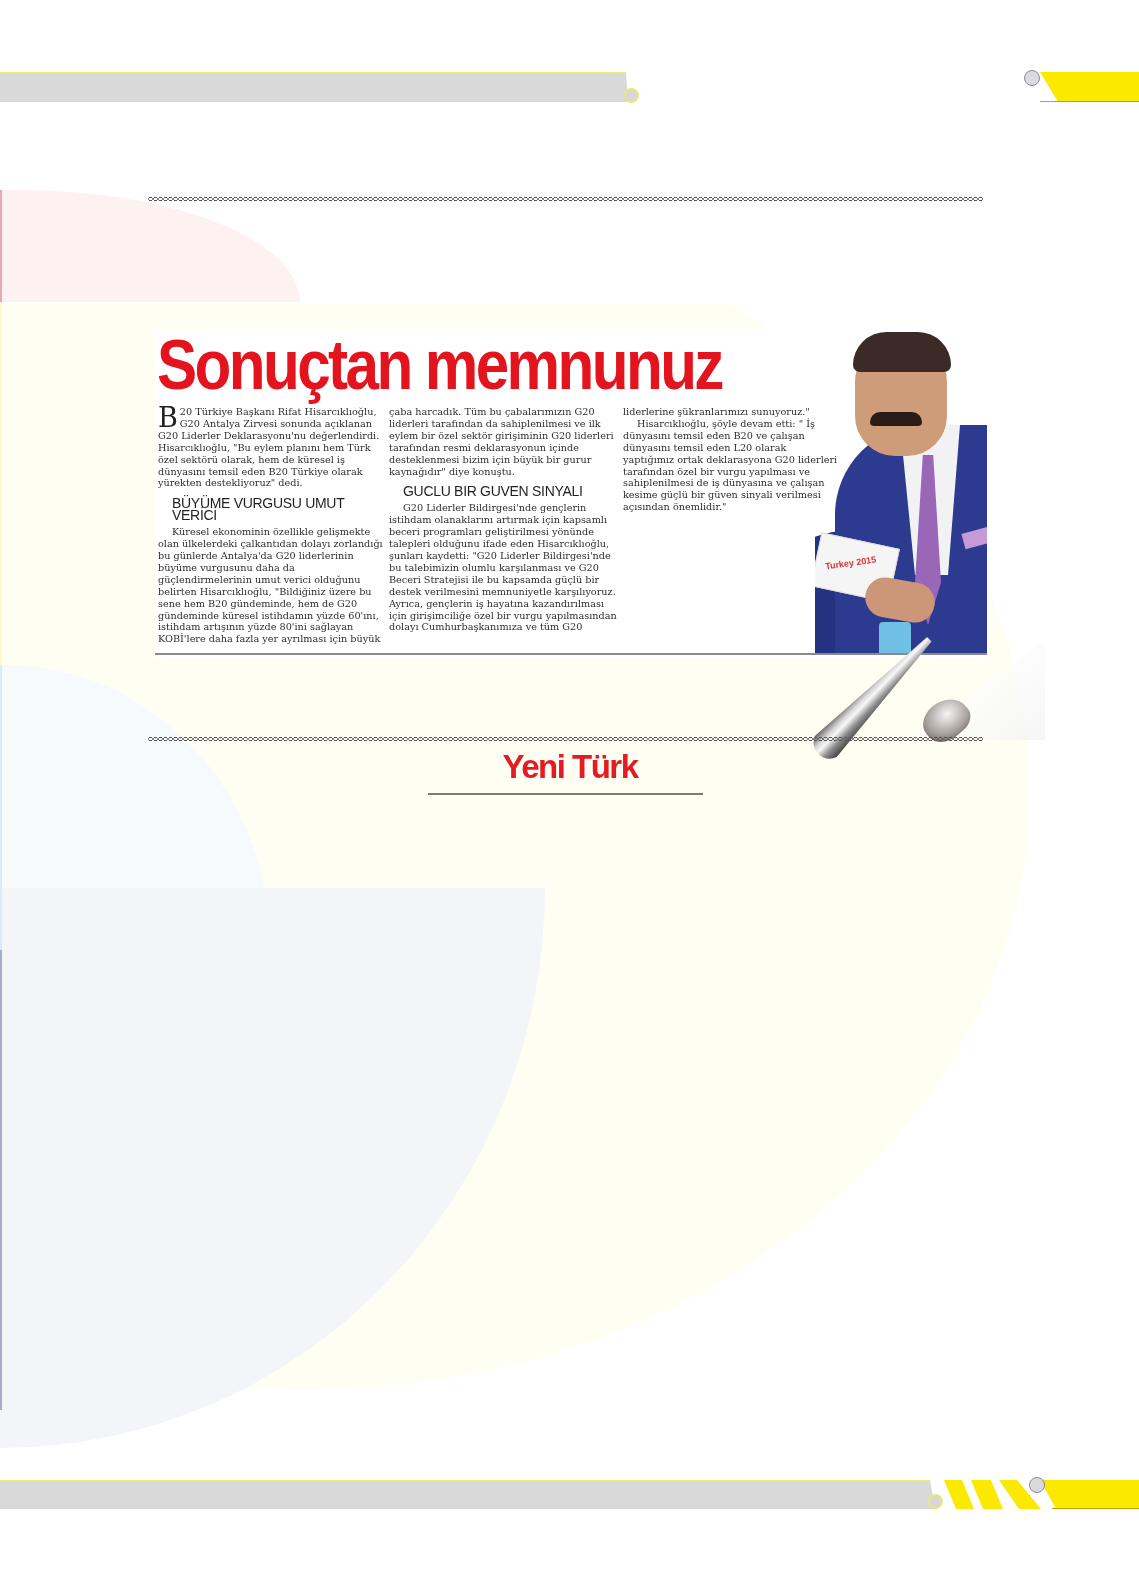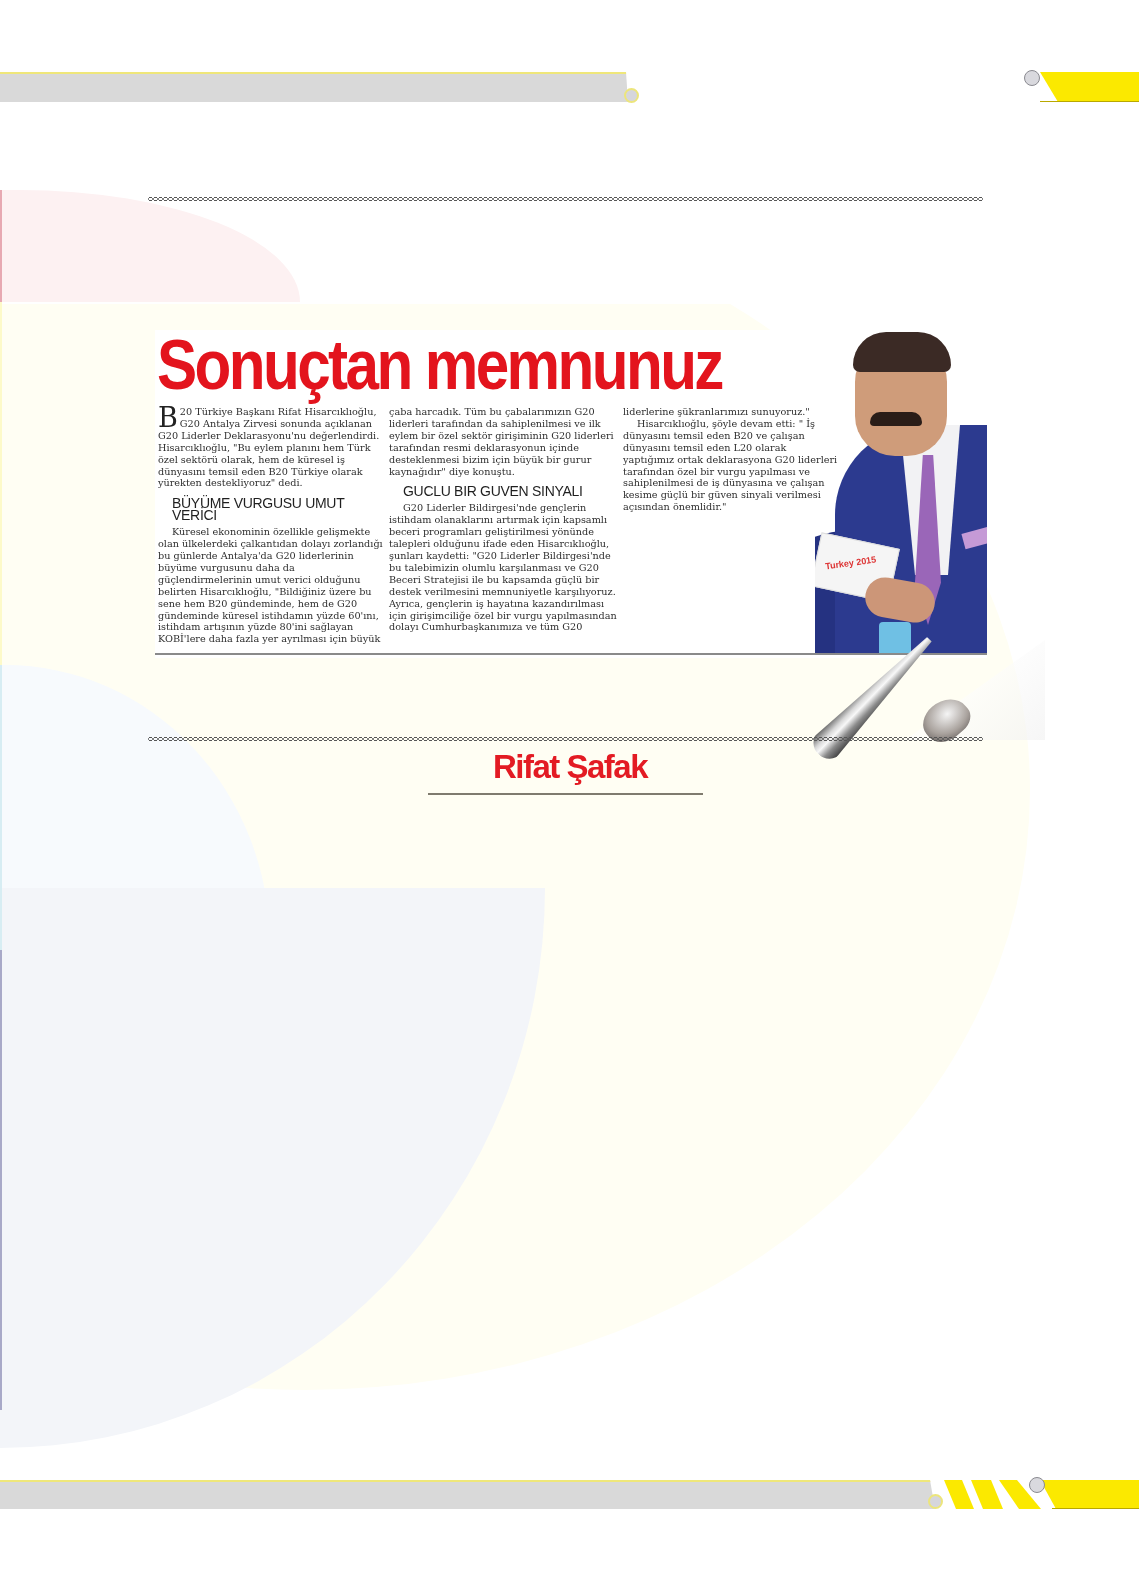--- a/index.html
+++ b/index.html
@@ -184,21 +184,21 @@
 
   <div class="clip-rule"></div>
 </div>
 
 <div class="curl-shadow"></div>
 <div class="curl"></div>
 <div class="curl-tip"></div>
 
 <div class="chain chain-bottom"></div>
 
-<div class="logo">Rifat Şafak</div>
+<div class="logo">Yeni Türk</div>
 <div class="logo-rule"></div>
 
 <div class="botbar-gray"></div>
 <div class="botbar-knob"></div>
 <div class="stripe stripe1"></div>
 <div class="stripe stripe2"></div>
 <div class="stripe stripe3"></div>
 <div class="botbar-yellow"></div>
 <div class="botbar-yellow-edge"></div>
 <div class="botbar-knob-right"></div>

